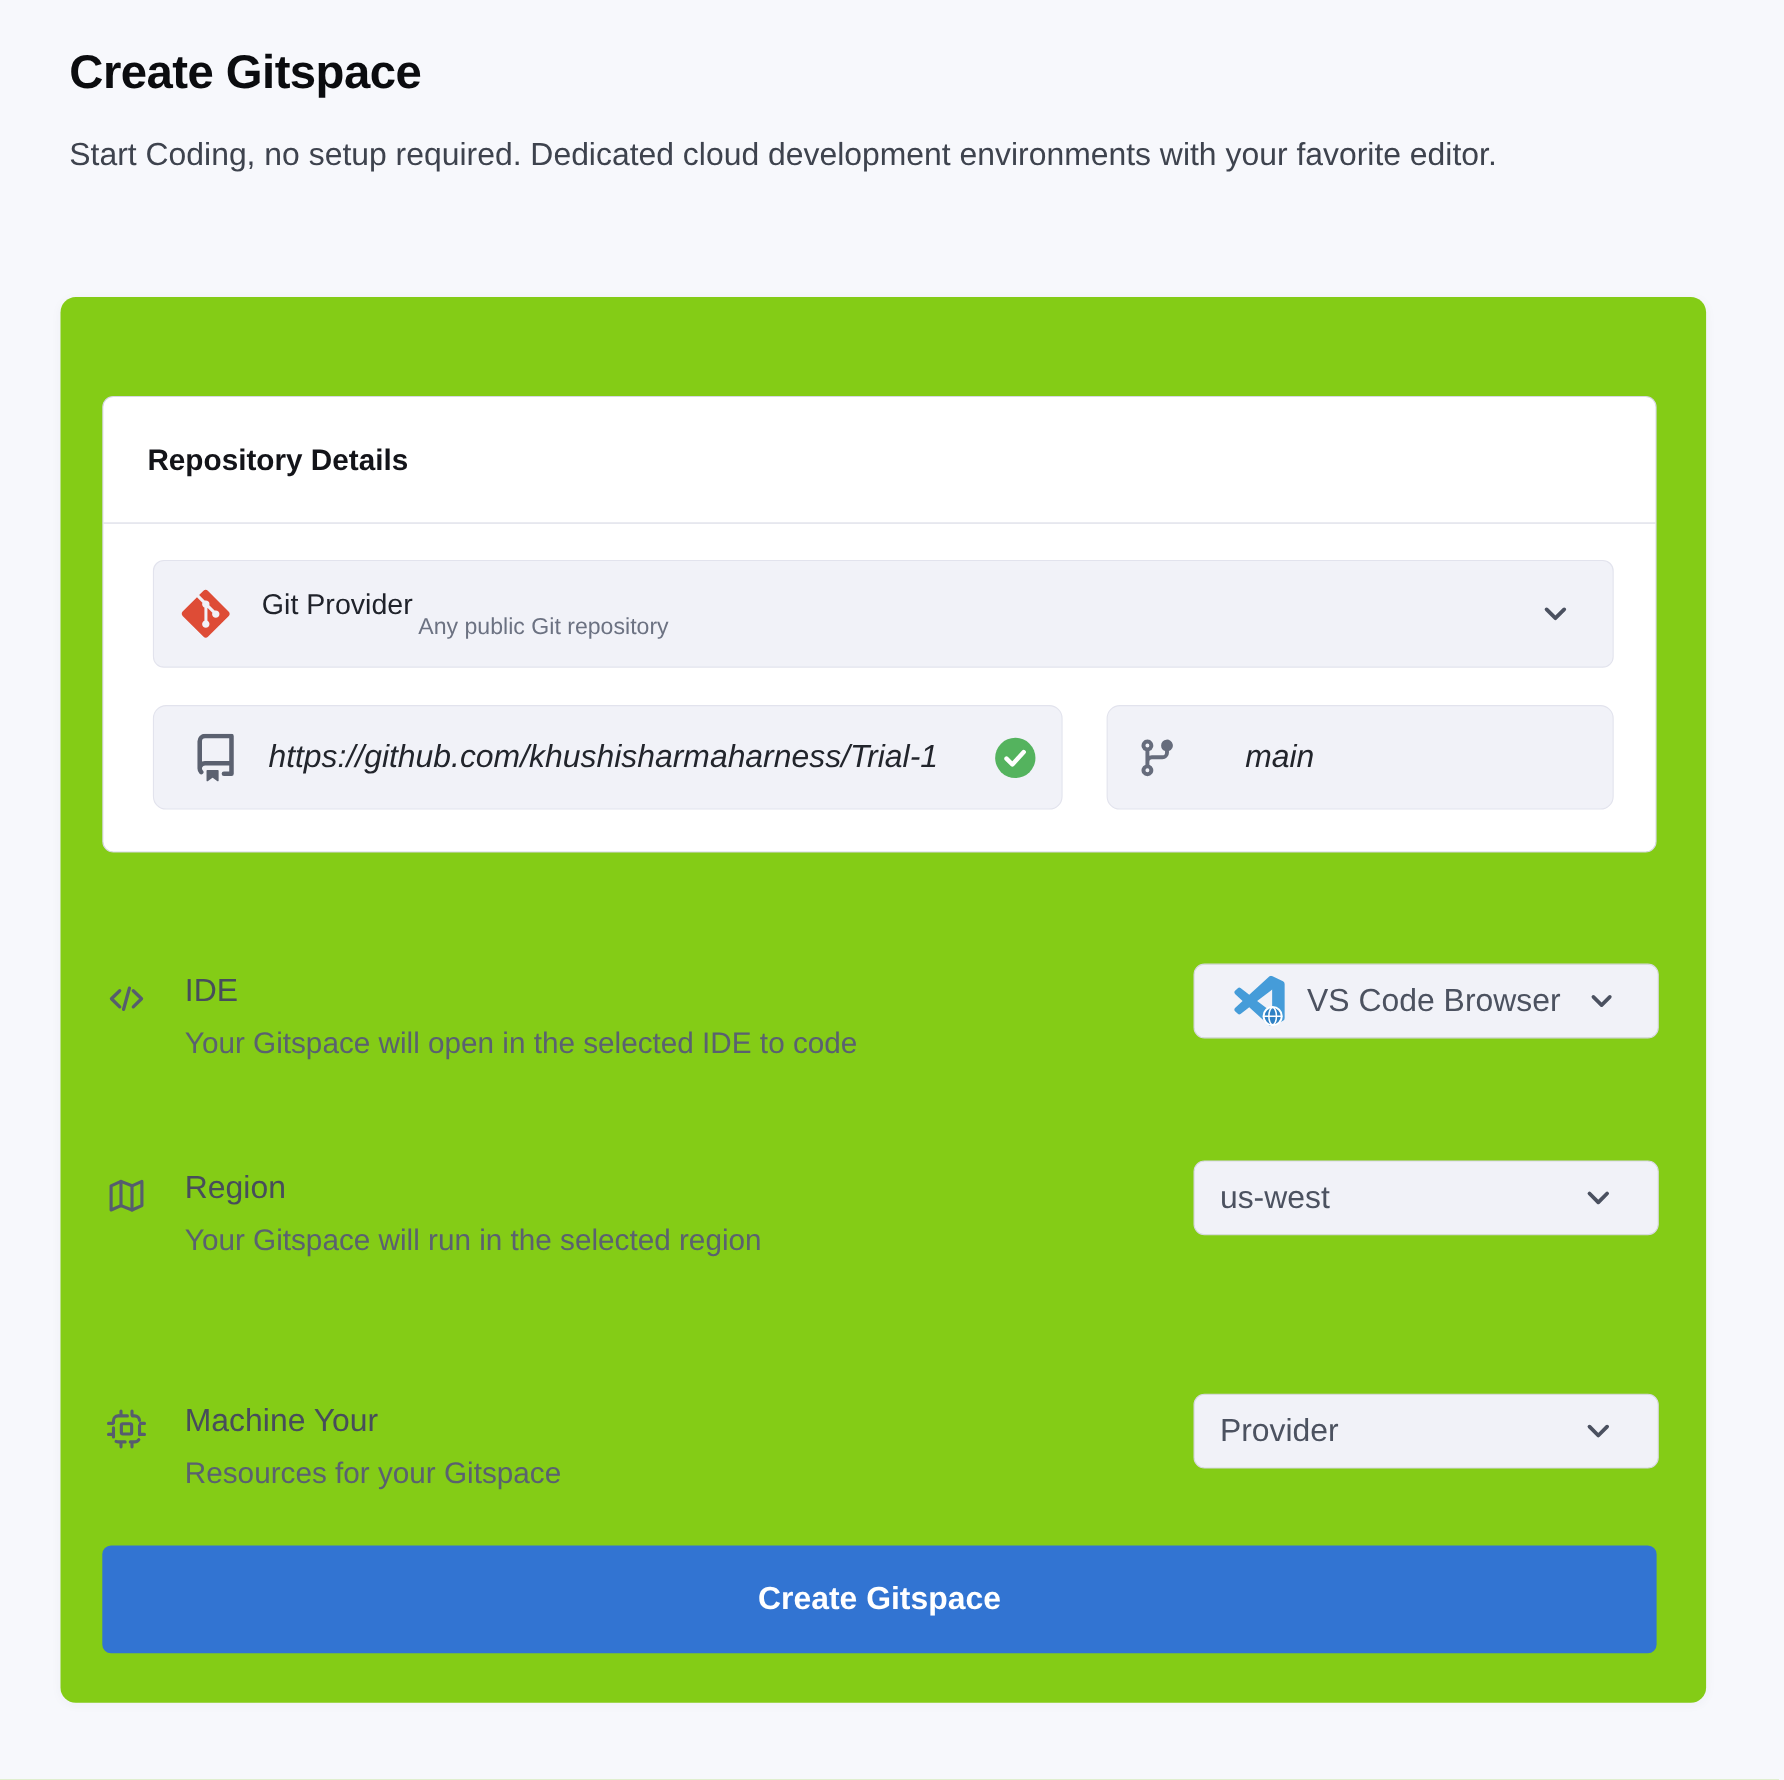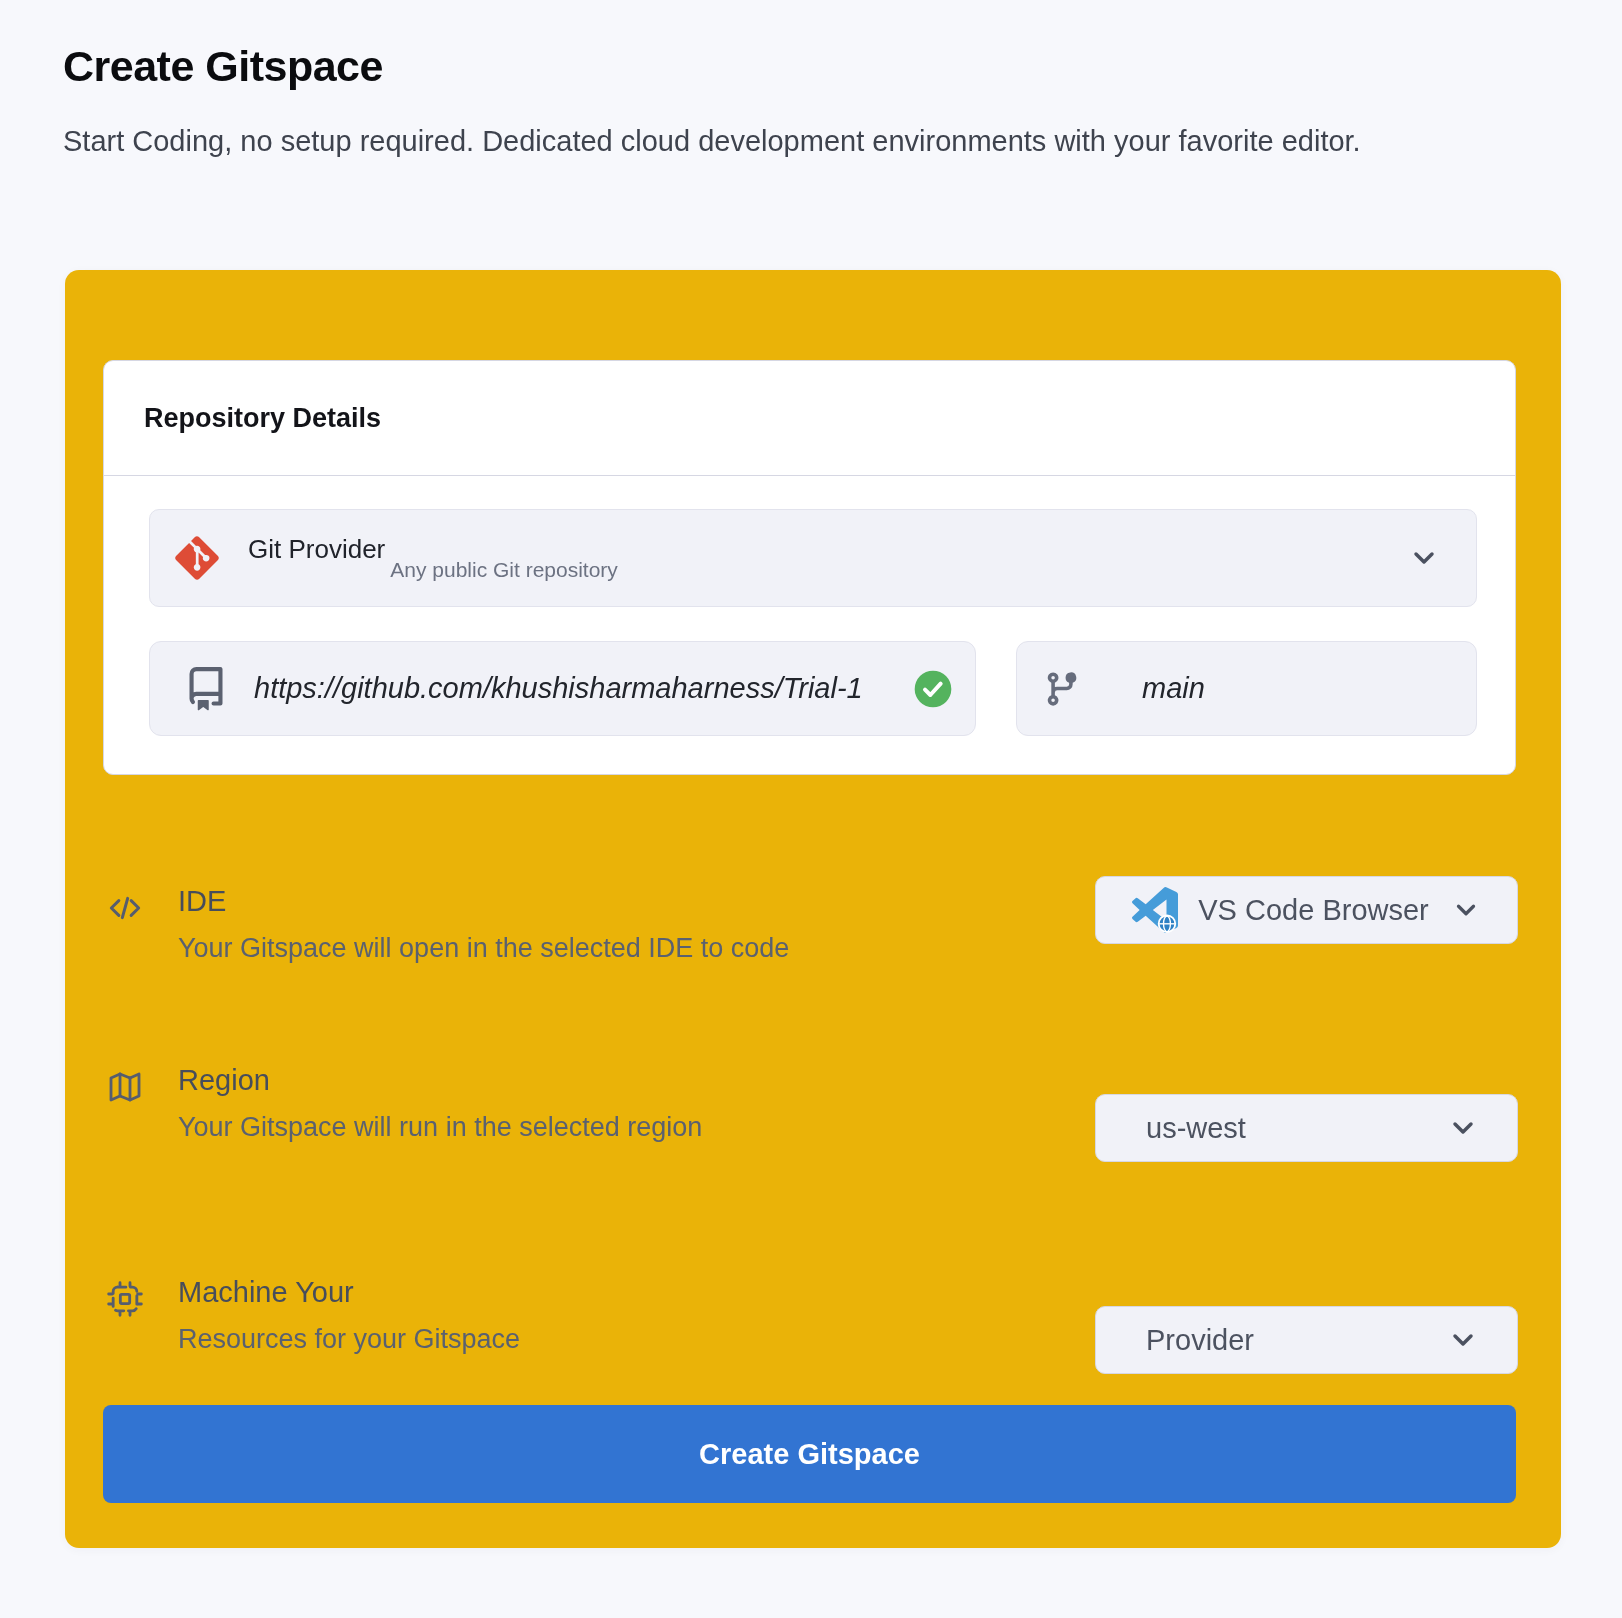--- a/index.html
+++ b/index.html
@@ -15,23 +15,23 @@
   .page-title {
     position:absolute; left:63px; top:42px;
     font-size:43px; font-weight:700; color:#0b0c0f;
     letter-spacing:-0.5px; margin:0;
   }
   .page-subtitle {
     position:absolute; left:63px; top:118px; width:1410px;
     font-size:29px; line-height:47px; color:#3e434e; margin:0;
   }
   .card {
-    position:absolute; left:65px; top:270px;
+    position:absolute; left:55px; top:270px;
     width:1496px; height:1278px;
-    background:#eab308; border-radius:14px;
+    background:#84cc16; border-radius:14px;
     box-shadow:0 2px 10px rgba(40,45,80,0.04);
   }
   
   .repo-box {
     position:absolute; left:38px; top:90px;
     width:1413px; height:415px;
     border:1.5px solid #d6d7e3; border-radius:10px;
     background:#fff;
   }
   .repo-box-header {
@@ -90,21 +90,21 @@
     position:absolute; left:113px; top:57px;
     font-size:27px; color:#5a6170;
   }
   .dropdown {
     position:absolute; left:1030px; top:0;
     width:423px; height:68px;
     background:#f1f2f8; border:1px solid #d7d8e3; border-radius:10px;
     display:flex; align-items:center;
     cursor:pointer; font-size:29px; color:#4c5260;
   }
-  .dropdown-plain { padding:0 38px 0 50px;margin-top:39px; }
+  .dropdown-plain { padding:0 38px 0 23px; }
   .dropdown-plain .chevron { margin-left:auto; }
   .dropdown-centered { justify-content:center; gap:20px; padding:0 18px; }
   .vscode-icon { width:46px; height:46px; flex:0 0 auto; }
   .vscode-icon svg { width:100%; height:100%; display:block; }
   .dropdown-centered .chevron { width:30px; height:30px; margin-left:2px; }
 
   .create-button {
     position:absolute; left:38px; top:1135px;
     width:1413px; height:98px;
     background:#3274d2; border:none; border-radius:8px;

